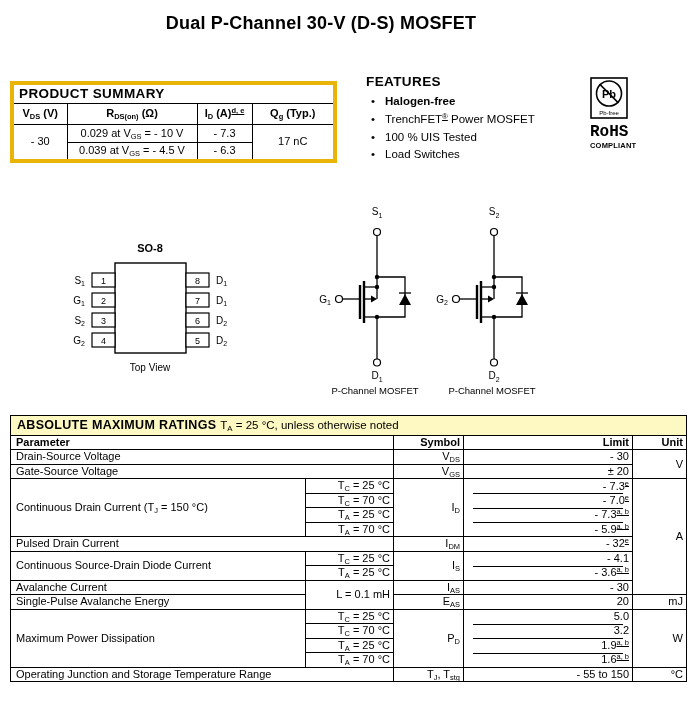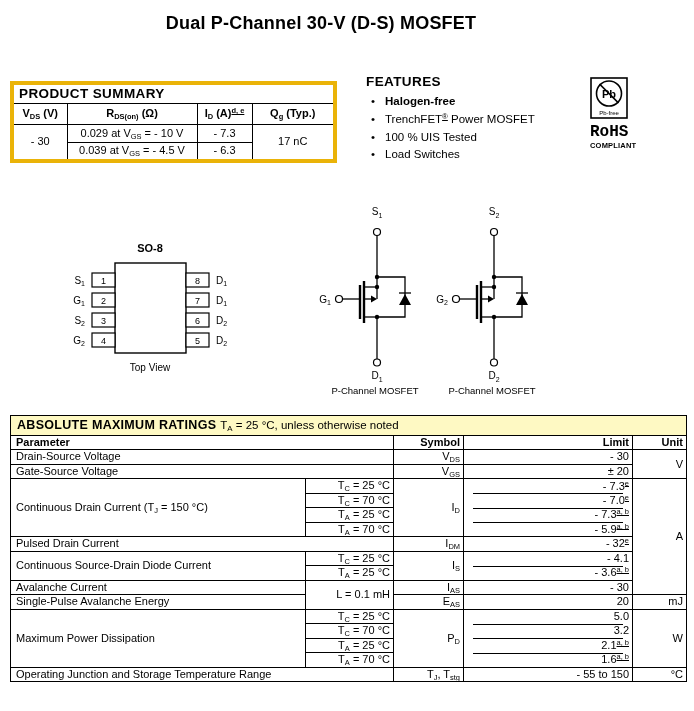--- a/index.html
+++ b/index.html
@@ -336,21 +336,21 @@
     <td rowspan="4"><span>P</span><sub>D</sub></td>
     <td><span>5.0</span></td>
     <td rowspan="4">W</td>
   </tr>
   <tr>
     <td><span>T</span><sub>C</sub><span> = 70 °C</span></td>
     <td class="lim-in"><span>3.2</span></td>
   </tr>
   <tr>
     <td><span>T</span><sub>A</sub><span> = 25 °C</span></td>
-    <td class="lim-in"><span>2.1</span><sup>a, b</sup></td>
+    <td class="lim-in"><span>1.9</span><sup>a, b</sup></td>
   </tr>
   <tr>
     <td><span>T</span><sub>A</sub><span> = 70 °C</span></td>
     <td class="lim-in"><span>1.6</span><sup>a, b</sup></td>
   </tr>
 
   <tr>
     <td colspan="2" class="c0 al">Operating Junction and Storage Temperature Range</td>
     <td><span>T</span><sub>J</sub><span>, T</span><sub>stg</sub></td>
     <td><span>- 55 to 150</span></td>

